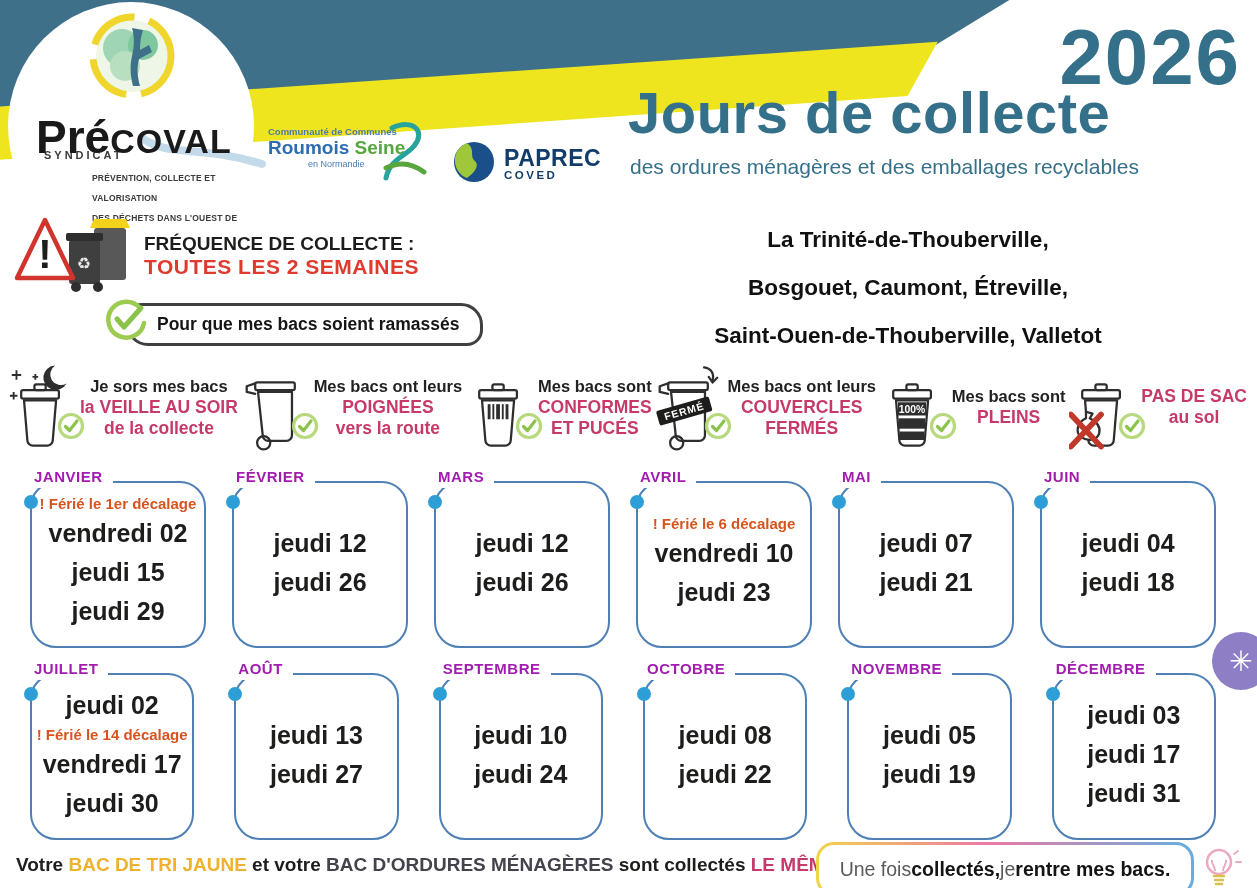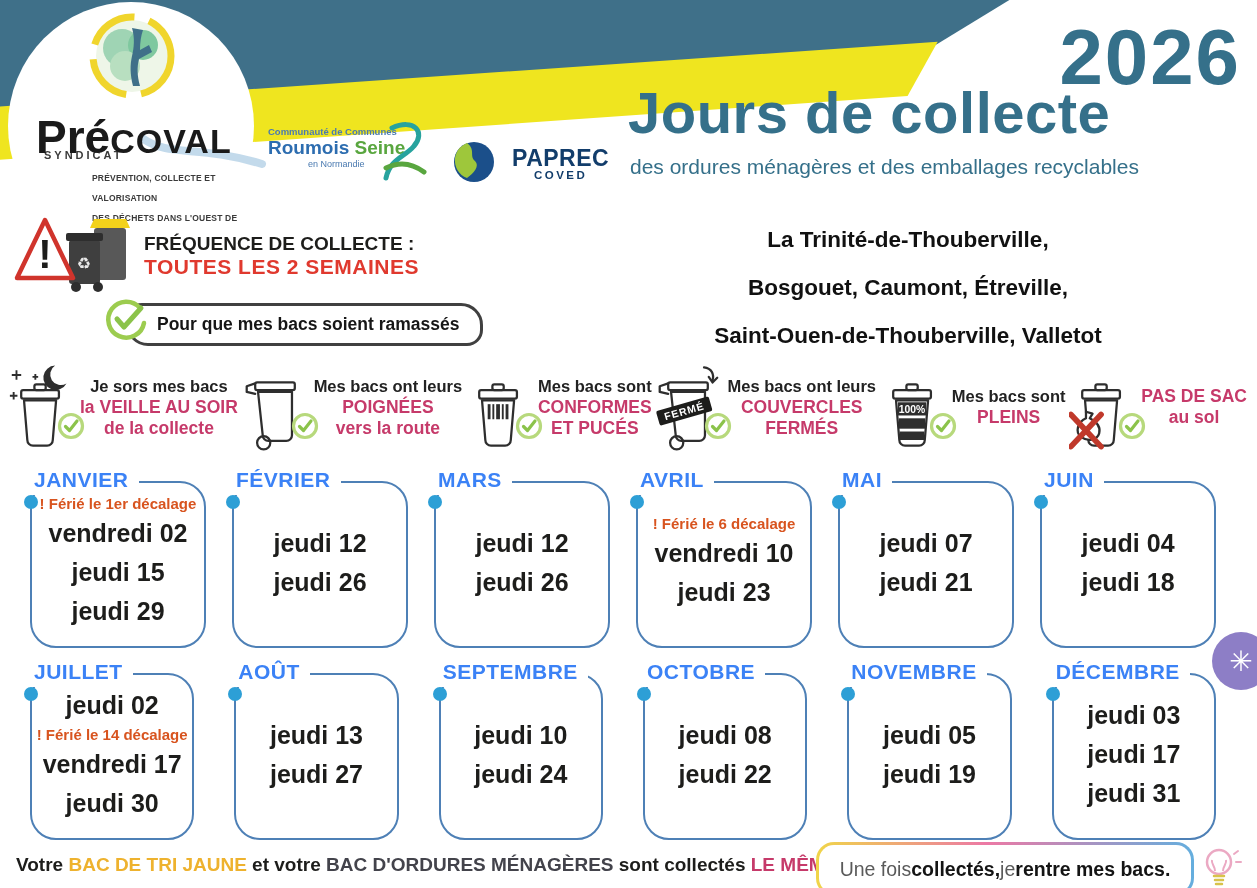--- a/index.html
+++ b/index.html
@@ -24,21 +24,21 @@
   .tagline{position:absolute;left:84px;top:166px;font-size:8.5px;font-weight:600;
     color:#3a3a3a;line-height:20px;letter-spacing:.2px;}
 
   .roumois{position:absolute;left:268px;top:126px;z-index:2;width:175px;}
   .roumois-l1{font-size:9.5px;color:#4a7ab0;font-weight:600;}
   .roumois-l2{font-size:19px;font-weight:800;line-height:22px;}
   .roumois-a{color:#2d6db0;} .roumois-b{color:#59a63f;}
   .roumois-l3{font-size:9px;color:#4a7ab0;margin-left:40px;}
   .roumois-swirl{position:absolute;left:378px;top:120px;z-index:2;}
 
-  .paprec{position:absolute;left:452px;top:140px;display:flex;align-items:center;gap:16px;z-index:2;text-align:center;}
+  .paprec{position:absolute;left:452px;top:140px;display:flex;align-items:center;gap:8px;z-index:2;}
   .paprec-name{font-size:23px;font-weight:800;color:#123d6b;line-height:22px;letter-spacing:.5px;}
   .paprec-sub{font-size:11.5px;font-weight:700;color:#123d6b;letter-spacing:2.5px;}
 
   .year{position:absolute;right:16px;top:18px;font-size:78px;font-weight:800;
     color:#35708a;letter-spacing:2px;z-index:2;line-height:1;}
   .main-title{position:absolute;left:628px;top:84px;font-size:58px;font-weight:800;
     color:#35708a;z-index:2;line-height:1;letter-spacing:.5px;}
   .subtitle{position:absolute;left:630px;top:155px;font-size:21px;font-weight:500;
     color:#35708a;z-index:2;}
 
@@ -67,21 +67,21 @@
   .tip-text{text-align:center;padding:0 2px;}
   .tip-line{font-size:16.5px;font-weight:600;line-height:21px;color:#222;white-space:nowrap;}
   .tip-line.accent{font-size:17.5px;font-weight:800;color:#c63a6a;}
 
   
   .cal-row{position:absolute;left:30px;width:1186px;display:grid;
     grid-template-columns:repeat(6,1fr);column-gap:26px;z-index:2;}
   .cal-row-1{top:468px;} .cal-row-2{top:660px;gap:40px;}
   .month{position:relative;}
   .month-title{position:absolute;top:0;left:2px;z-index:2;background:#fff;
-    padding:0 10px 3px 2px;font-size:21px;font-weight:800;color:#3b82f6;letter-spacing:.5px;}
+    padding:0 10px 3px 2px;font-size:15px;font-weight:800;color:#a21caf;letter-spacing:.5px;}
   .card{margin-top:13px;height:167px;border:2.5px solid #4e80b6;border-radius:26px;
     position:relative;box-sizing:border-box;background:#fff;}
   .dot{position:absolute;left:-8px;top:12px;width:14px;height:14px;border-radius:50%;
     background:#2d9fd6;z-index:3;}
   .month-body{height:100%;display:flex;flex-direction:column;align-items:center;
     justify-content:center;padding:6px 2px 10px;box-sizing:border-box;}
   .date{font-size:25px;font-weight:800;line-height:39px;color:#1d1d1b;white-space:nowrap;}
   .note{font-size:15px;font-weight:700;line-height:20px;color:#d8541f;white-space:nowrap;}
 
   .purple-badge{position:absolute;left:1212px;top:632px;width:58px;height:58px;border-radius:50%;

